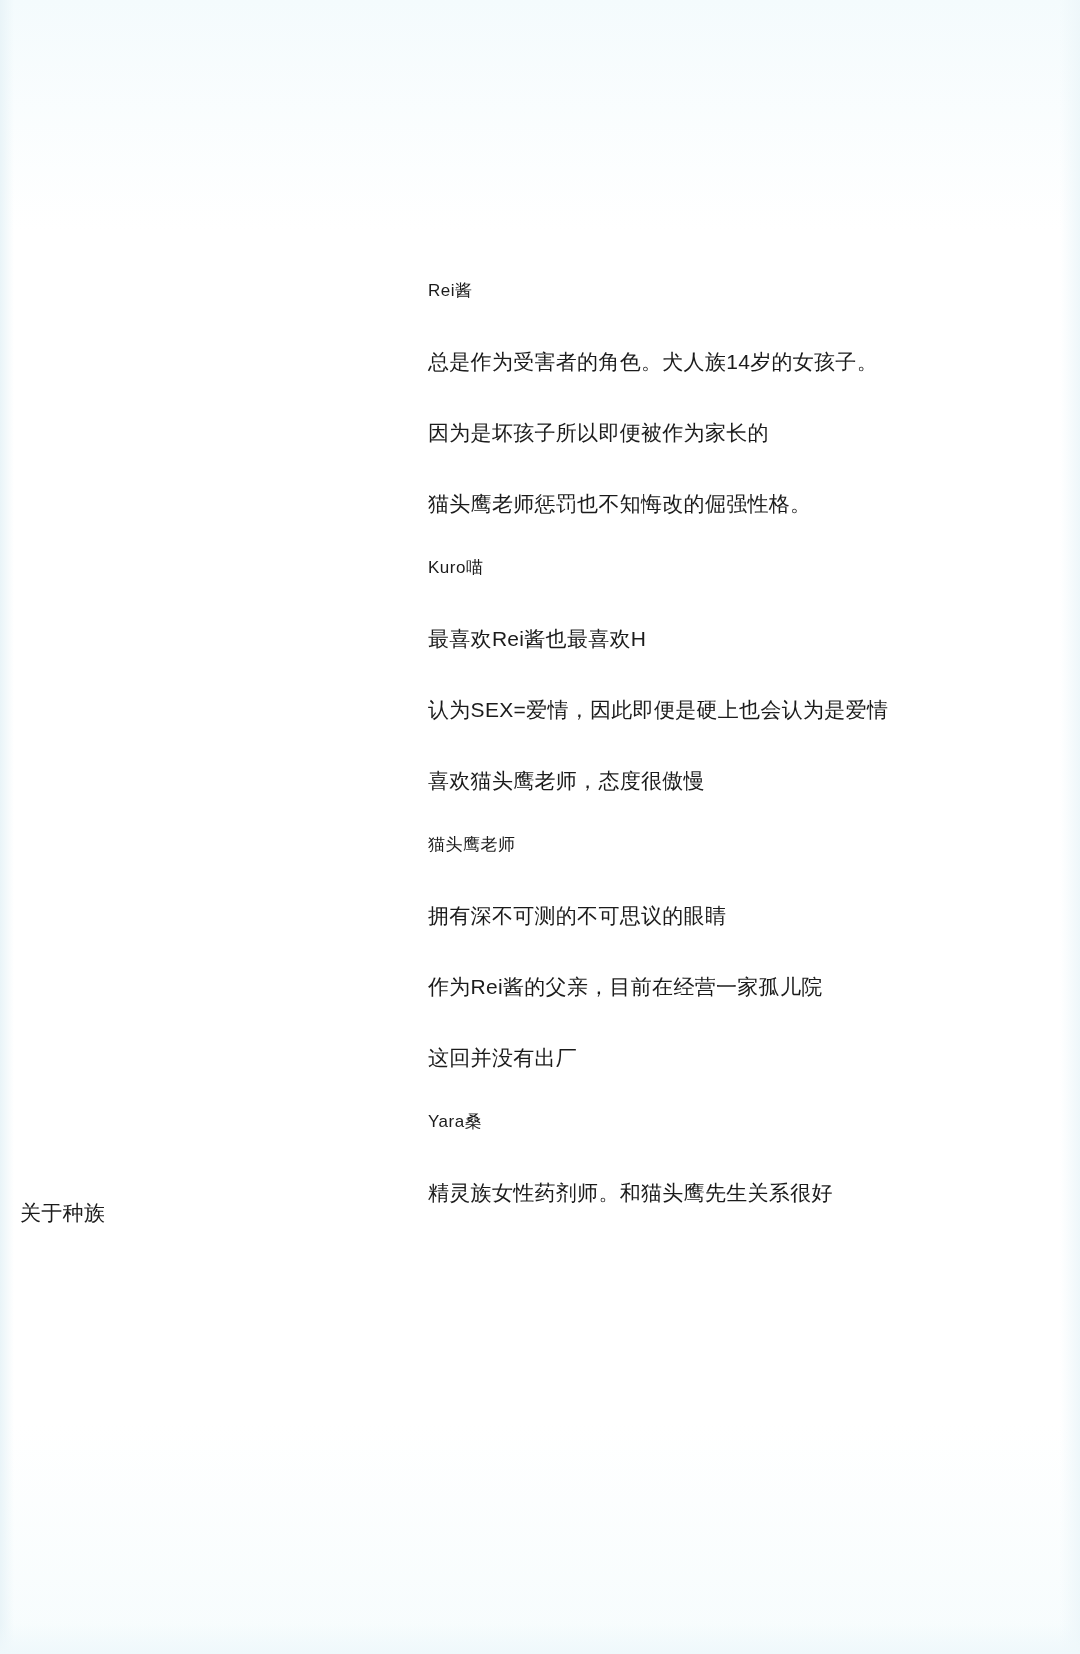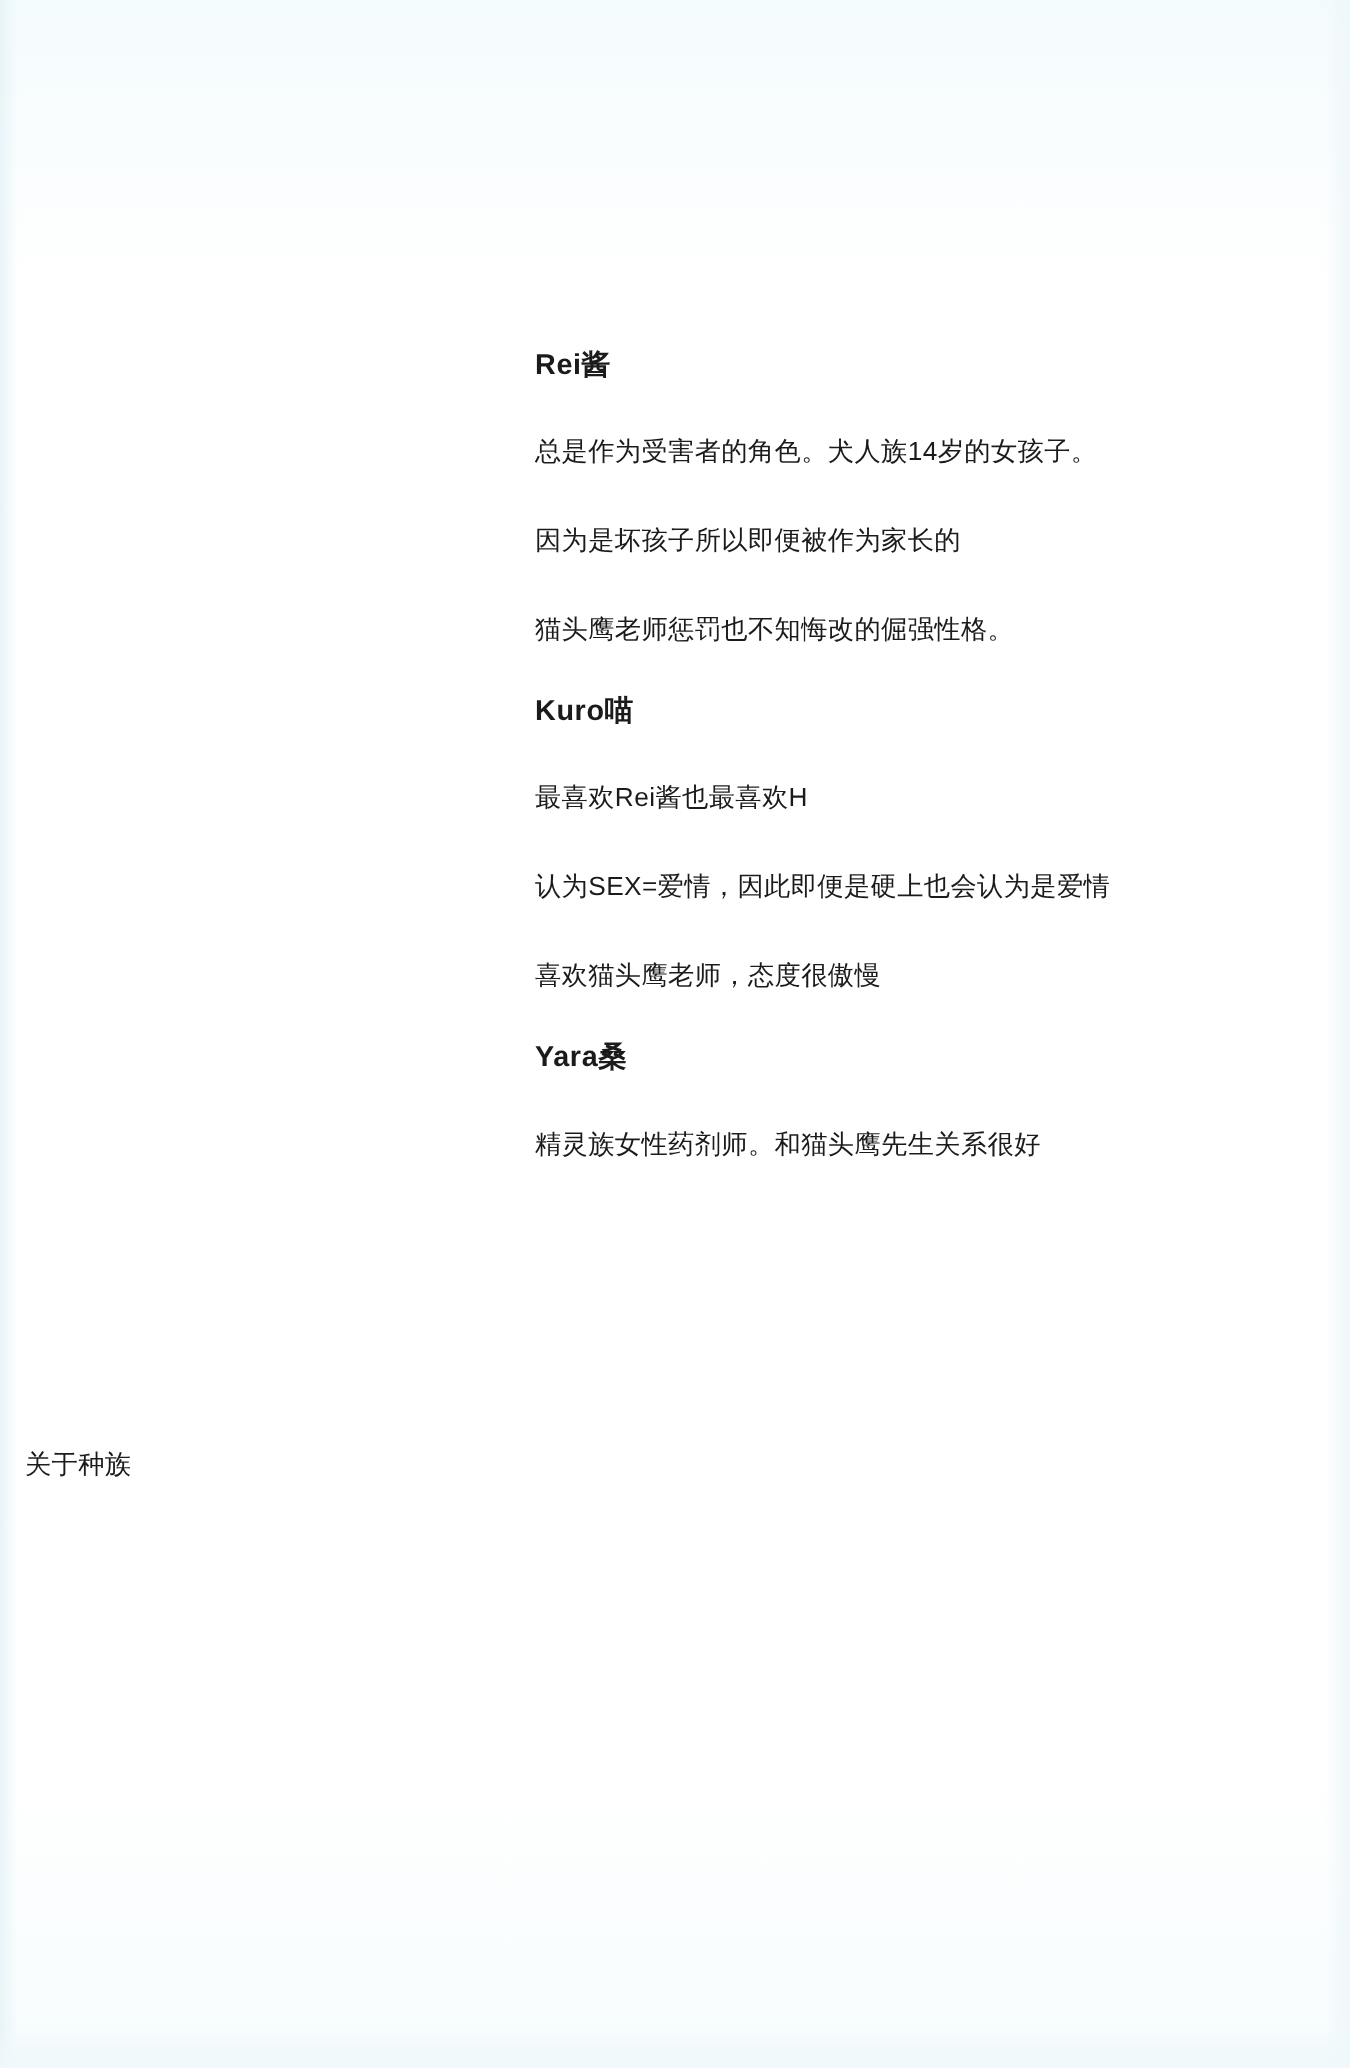--- a/index.html
+++ b/index.html
@@ -53,39 +53,38 @@
   }
 
   .profile-block {
     margin-bottom: 34px;
   }
   .profile-block:last-child {
     margin-bottom: 0;
   }
 
   .profile-name {
-    font-size: 23px;
+    font-size: 17px;
     line-height: 30px;
     letter-spacing: 0.5px;
     white-space: nowrap;
-    font-weight: bold;
   }
 
   .profile-line {
     font-size: 21px;
     line-height: 30px;
     letter-spacing: 0.3px;
     white-space: nowrap;
     margin-top: 41px;
   }
 
   .footnote {
     position: absolute;
     left: 20px;
-    top: 1156px;
+    top: 1198px;
     width: 420px;
     font-family: Liberation Serif, serif;
   }
   .footnote-line {
     font-size: 21px;
     line-height: 31px;
     letter-spacing: 0.3px;
     white-space: nowrap;
   }
 </style>
@@ -106,20 +105,26 @@
     <div class="profile-line">猫头鹰老师惩罚也不知悔改的倔强性格。</div>
   </div>
 
   <div class="profile-block">
     <div class="profile-name">Kuro喵</div>
     <div class="profile-line">最喜欢Rei酱也最喜欢H</div>
     <div class="profile-line">认为SEX=爱情，因此即便是硬上也会认为是爱情</div>
     <div class="profile-line">喜欢猫头鹰老师，态度很傲慢</div>
   </div>
 
+  <div class="profile-block">
+    <div class="profile-name">猫头鹰老师</div>
+    <div class="profile-line">拥有深不可测的不可思议的眼睛</div>
+    <div class="profile-line">作为Rei酱的父亲，目前在经营一家孤儿院</div>
+    <div class="profile-line">这回并没有出厂</div>
+  </div>
 
   <div class="profile-block">
     <div class="profile-name">Yara桑</div>
     <div class="profile-line">精灵族女性药剂师。和猫头鹰先生关系很好</div>
   </div>
 
 </div>
 
 <div class="footnote">
   <div class="footnote-line">关于种族</div>

